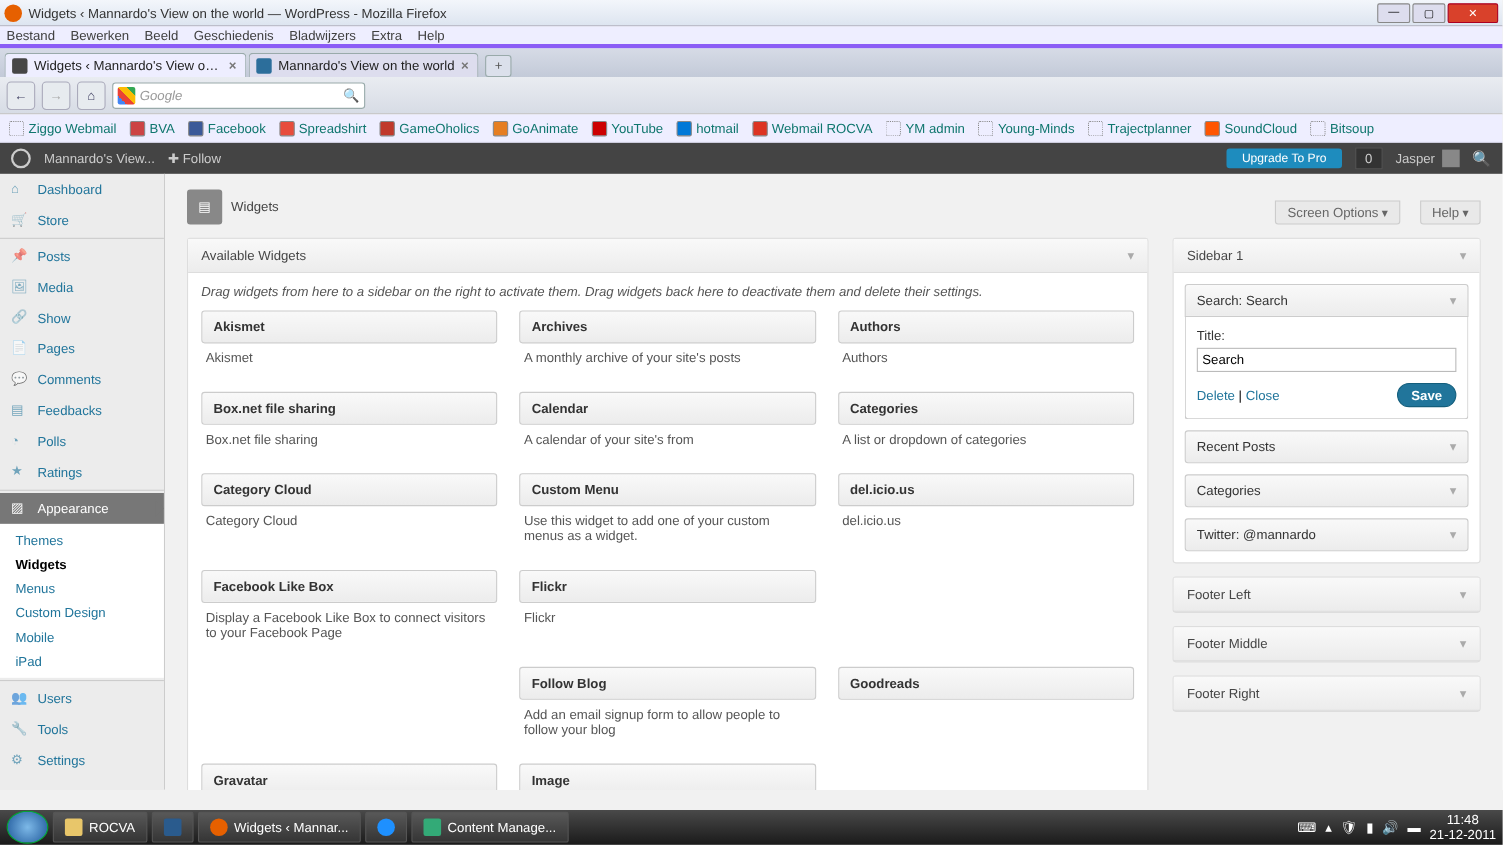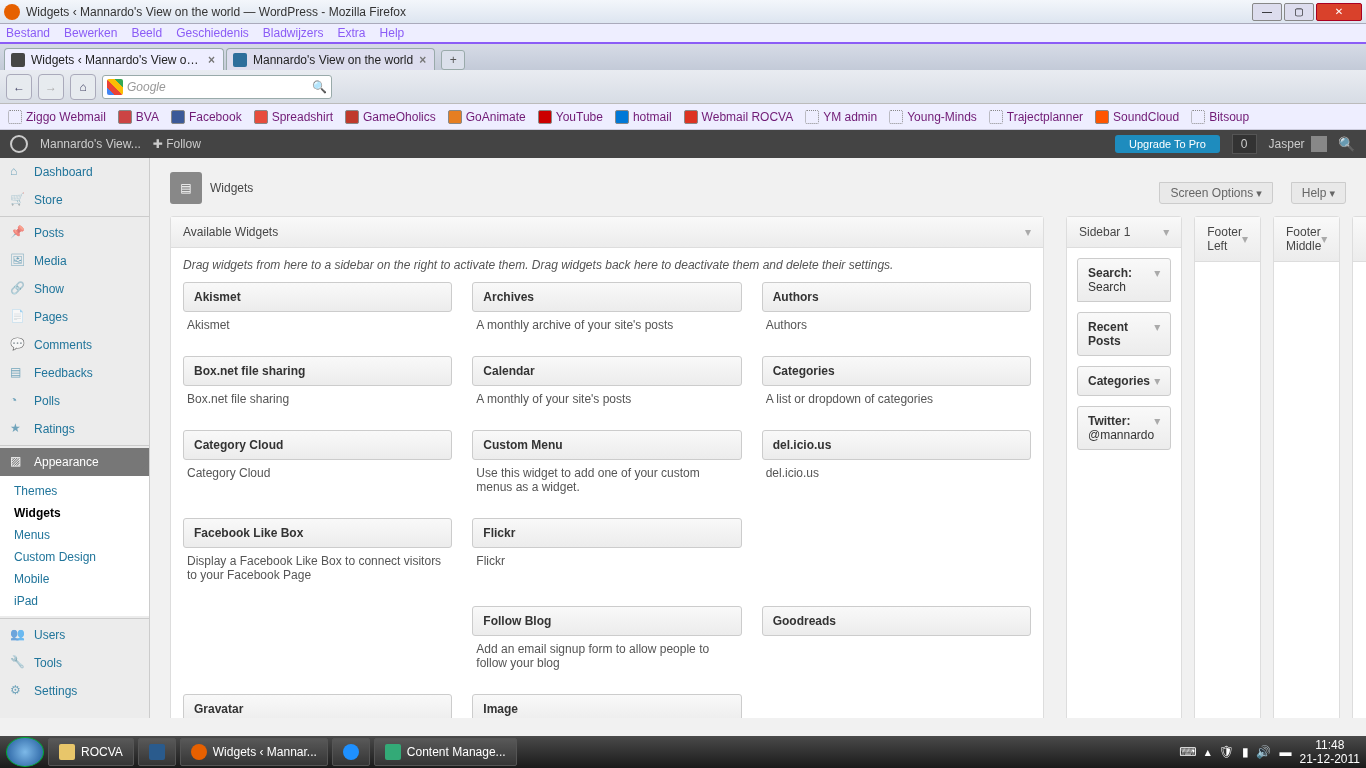--- a/index.html
+++ b/index.html
@@ -3,21 +3,21 @@
 <meta charset="utf-8">
 <style>
 *{margin:0;padding:0;box-sizing:border-box;font-family:"Segoe UI",Arial,sans-serif;font-size:12px}
 body{background:#f1f1f1;overflow:hidden}
 .win-title{height:24px;background:linear-gradient(#f3f6fb,#dde5f0);display:flex;align-items:center;padding:0 4px;border-bottom:1px solid #aab}
 .win-title .ff-icon{width:16px;height:16px;background:#e66000;border-radius:50%;margin-right:6px}
 .win-title .text{flex:1;color:#333}
 .win-ctrl{display:flex}
 .win-btn{width:30px;height:18px;margin-left:2px;border:1px solid #888;background:#dde;border-radius:2px;font-size:10px;display:flex;align-items:center;justify-content:center}
 .win-btn.close{background:#d9412b;color:#fff;border-color:#a02;width:46px}
-.menubar{height:20px;background:#eef;display:flex;align-items:center;padding:0 6px;gap:14px;border-bottom:2px solid #8b5cf6;color:#8b5cf6}
+.menubar{height:20px;background:#eef;display:flex;align-items:center;padding:0 6px;gap:14px;border-bottom:4px solid #8b5cf6;color:#404040}
 .menubar span{cursor:default}
 .tabs{height:26px;background:linear-gradient(#d6dbe6,#c3cad8);display:flex;align-items:flex-end;padding:0 4px}
 .tab{height:22px;background:#eef;border:1px solid #9aa;border-bottom:none;border-radius:4px 4px 0 0;display:flex;align-items:center;padding:0 8px 0 6px;margin-right:2px;max-width:220px;gap:6px}
 .tab.inactive{background:#dde}
 .tab .fav{width:14px;height:14px;background:#464646;border-radius:2px}
 .tab .wp{background:#2c6e9b}
 .tab .lbl{flex:1;white-space:nowrap;overflow:hidden;text-overflow:ellipsis;color:#222}
 .tab .x{color:#777;font-weight:bold;cursor:default}
 .newtab{width:24px;height:20px;background:#dbe0eb;border:1px solid #9aa;border-radius:3px;display:flex;align-items:center;justify-content:center;margin-left:4px;color:#555}
 .navbar{height:34px;background:linear-gradient(#e9ecf1,#d7dce5);display:flex;align-items:center;padding:0 6px;gap:6px;border-bottom:1px solid #bbb}
@@ -25,21 +25,21 @@
 .urlbox{flex:1;height:24px;border:1px solid #9aa;border-radius:3px;background:#fff;display:flex;align-items:center;padding:0 4px}
 .urlbox .globe{width:16px;height:16px;background:#e4e9ef;border:1px solid #bbb;border-radius:50%;margin-right:6px}
 .urlbox .url{flex:1;color:#555}
 .urlbox .url b{color:#000;font-weight:bold}
 .urlbox .star{color:#aaa;margin:0 4px}
 .srchbox{width:230px;height:24px;border:1px solid #9aa;border-radius:3px;background:#fff;display:flex;align-items:center;padding:0 4px}
 .srchbox .g{width:16px;height:16px;margin-right:4px;background:linear-gradient(45deg,#4285f4 25%,#ea4335 25% 50%,#fbbc05 50% 75%,#34a853 75%);border-radius:2px}
 .srchbox .ph{color:#999;font-style:italic;flex:1}
 .srchbox .mag{color:#888}
 .bkmbar{height:26px;background:#eef;border-bottom:1px solid #ccd;display:flex;align-items:center;padding:0 8px;gap:12px;overflow:hidden}
-.bkm{display:flex;align-items:center;gap:4px;color:#701a75;white-space:nowrap}
+.bkm{display:flex;align-items:center;gap:4px;color:#0f766e;white-space:nowrap}
 .bkm .bi{width:14px;height:14px;border:1px dotted #888;border-radius:2px}
 .wpbar{height:28px;background:#444;display:flex;align-items:center;padding:0 10px;color:#ccc;gap:12px}
 .wpbar .wplogo{width:18px;height:18px;border:2px solid #ccc;border-radius:50%}
 .wpbar .sitename{color:#ccc}
 .wpbar .follow{color:#ccc}
 .wpbar .spacer{flex:1}
 .wpbar .upgrade{background:#1e8cbe;color:#fff;padding:3px 14px;border-radius:3px;font-size:11px}
 .wpbar .notif{background:#333;padding:2px 8px;border:1px solid #555;color:#ccc}
 .wpbar .user{display:flex;align-items:center;gap:6px}
 .wpbar .av{width:16px;height:16px;background:#888}
@@ -60,25 +60,25 @@
 .content h2 .hico{width:32px;height:32px;background:#888;border-radius:3px;display:flex;align-items:center;justify-content:center;color:#fff}
 .main-cols{display:flex;gap:22px}
 .avail{flex:1;background:#fff;border:1px solid #ddd;border-radius:3px}
 .panel-hd{background:linear-gradient(#f9f9f9,#ececec);border-bottom:1px solid #ddd;padding:8px 12px;font-family:Georgia,serif;font-size:15px;color:#464646;display:flex;justify-content:space-between;align-items:center}
 .panel-hd .tri{color:#aaa}
 .avail .desc{padding:10px 12px;font-style:italic;color:#555}
 .widget-grid{display:grid;grid-template-columns:1fr 1fr 1fr;gap:10px 20px;padding:0 12px 12px}
 .wbox{}
 .wbox .wt{background:linear-gradient(#f9f9f9,#ececec);border:1px solid #ccc;padding:7px 10px;font-weight:bold;color:#333;border-radius:3px}
 .wbox .wd{padding:6px 4px 14px;color:#555;font-size:12px}
-.side{width:280px;display:flex;flex-direction:row;gap:12px}
+.side{width:280px;display:flex;flex-direction:column;gap:12px}
 .sbox{background:#fff;border:1px solid #ddd;border-radius:3px}
 .sbox-body{padding:10px}
 .swid{background:linear-gradient(#f9f9f9,#ececec);border:1px solid #ccc;padding:7px 10px;border-radius:3px;display:flex;justify-content:space-between;color:#333}
-.swid b{font-weight:bold}
+.swid b{font-weight:normal}
 .swid .tri{color:#aaa}
 .swid-open{border:1px solid #ccc;border-top:none;padding:10px;border-radius:0 0 3px 3px}
 .swid-open label{color:#333}
 .swid-open input[type=text]{width:100%;border:1px solid #bbb;padding:3px 4px;margin-top:4px}
 .swid-open .acts{margin-top:10px;display:flex;justify-content:space-between;align-items:center}
 .swid-open .acts a{color:#21759b;text-decoration:none}
 .swid-open .acts .save{background:#21759b;color:#fff;border:1px solid #135e7c;padding:3px 12px;border-radius:11px;font-weight:bold}
 .taskbar{position:fixed;bottom:0;left:0;right:0;height:32px;background:linear-gradient(#4a4a4a,#1a1a1a);display:flex;align-items:center;padding:0 6px;gap:4px;z-index:100}
 .taskbar .start{width:38px;height:30px;background:radial-gradient(circle,#7db9e8,#1e5799);border-radius:50%;border:1px solid #0a3}
 .taskbar .titem{height:28px;background:rgba(255,255,255,.1);border:1px solid #555;border-radius:2px;display:flex;align-items:center;padding:0 10px;gap:6px;color:#fff;font-size:11px}
@@ -308,21 +308,21 @@
             <div class="wbox">
               <div class="wt">Authors</div>
               <div class="wd">Authors</div>
             </div>
             <div class="wbox">
               <div class="wt">Box.net file sharing</div>
               <div class="wd">Box.net file sharing</div>
             </div>
             <div class="wbox">
               <div class="wt">Calendar</div>
-              <div class="wd">A monthly of your site's posts</div>
+              <div class="wd">A calendar of your site's from</div>
             </div>
             <div class="wbox">
               <div class="wt">Categories</div>
               <div class="wd">A list or dropdown of categories</div>
             </div>
             <div class="wbox">
               <div class="wt">Category Cloud</div>
               <div class="wd">Category Cloud</div>
             </div>
             <div class="wbox">
@@ -363,20 +363,28 @@
         <div class="sbox">
           <div class="panel-hd">
               <span>Sidebar 1</span>
               <span class="tri">▾</span>
             </div>
           <div class="sbox-body">
             <div class="swid" style="border-radius:3px 3px 0 0">
                 <span><b>Search:</b> <span>Search</span></span>
                 <span class="tri">▾</span>
               </div>
+            <div class="swid-open">
+              <label>Title:</label>
+              <input type="text" value="Search" style="">
+              <div class="acts">
+                <div><a>Delete</a> | <a>Close</a></div>
+                <button class="save">Save</button>
+              </div>
+            </div>
             <div style="height:10px"></div>
             <div class="swid">
                 <b>Recent Posts</b>
                 <span class="tri">▾</span>
               </div>
             <div style="height:10px"></div>
             <div class="swid">
                 <b>Categories</b>
                 <span class="tri">▾</span>
               </div>

